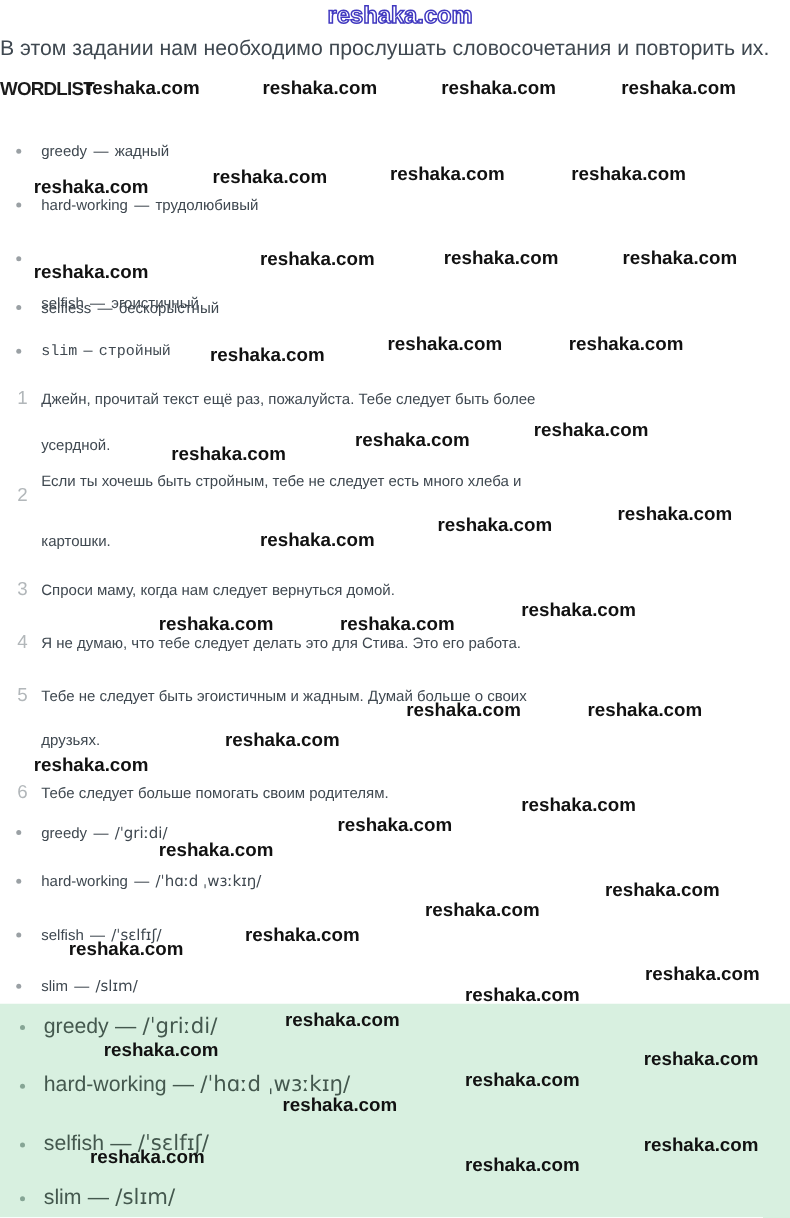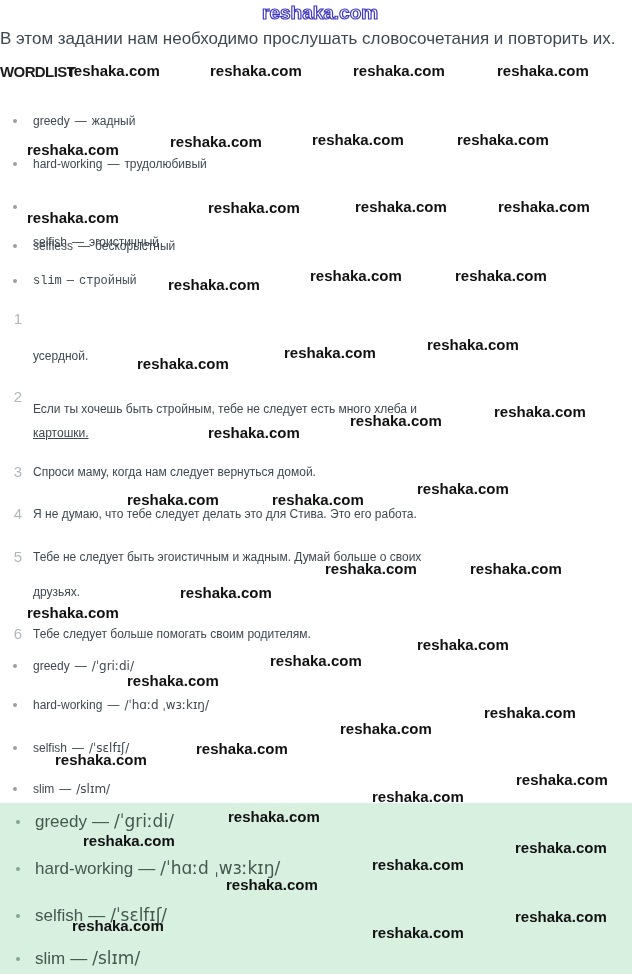--- a/index.html
+++ b/index.html
@@ -55,24 +55,25 @@
     <div class="line" style="left: 33px; top: 112px;"><span>greedy</span><span class="sep">—</span><span>жадный</span></div>
     <span class="bullet" style="left: 13px; top: 162px;"></span>
     <div class="line" style="left: 33px; top: 155px;"><span>hard-working</span><span class="sep">—</span><span>трудолюбивый</span></div>
     <span class="bullet" style="left: 13px; top: 205px;"></span>
     <div class="line" style="left: 33px; top: 198px; margin-top: 35px;"><span>selfish</span><span class="sep">—</span><span>эгоистичный</span></div>
     <span class="bullet" style="left: 13px; top: 244px;"></span>
     <div class="line" style="left: 33px; top: 237px;"><span>selfless</span><span class="sep">—</span><span>бескорыстный</span></div>
     <span class="bullet" style="left: 13px; top: 279px;"></span>
     <div class="line" style="left: 33px; top: 272px; font-family: Liberation Mono, monospace;"><span>slim</span><span class="sep">—</span><span>стройный</span></div>
     <span class="num" style="left: 10px; top: 310px;">1</span>
+    <div class="line" style="left: 33px; top: 310px;">Джейн, прочитай текст ещё раз, пожалуйста. Тебе следует быть более</div>
     <div class="line" style="left: 33px; top: 347px;">усердной.</div>
     <span class="num" style="left: 10px; top: 388px;">2</span>
-    <div class="line" style="left: 33px; top: 400px;">Если ты хочешь быть стройным, тебе не следует есть много хлеба и</div>
-    <div class="line" style="left: 33px; top: 424px; text-decoration: underline;">картошки.</div>
+    <div class="line" style="left: 33px; top: 376px;">Если ты хочешь быть стройным, тебе не следует есть много хлеба и</div>
+    <div class="line" style="left: 33px; top: 424px;">картошки.</div>
     <span class="num" style="left: 10px; top: 463px;">3</span>
     <div class="line" style="left: 33px; top: 463px;">Спроси маму, когда нам следует вернуться домой.</div>
     <span class="num" style="left: 10px; top: 505px;">4</span>
     <div class="line" style="left: 33px; top: 505px; text-align: right;">Я не думаю, что тебе следует делать это для Стива. Это его работа.</div>
     <span class="num" style="left: 10px; top: 548px;">5</span>
     <div class="line" style="left: 33px; top: 548px;">Тебе не следует быть эгоистичным и жадным. Думай больше о своих</div>
     <div class="line" style="left: 33px; top: 583px;">друзьях.</div>
     <span class="num" style="left: 10px; top: 625px;">6</span>
     <div class="line" style="left: 33px; top: 625px;">Тебе следует больше помогать своим родителям.</div>
     <span class="bullet" style="left: 13px; top: 664px;"></span>

